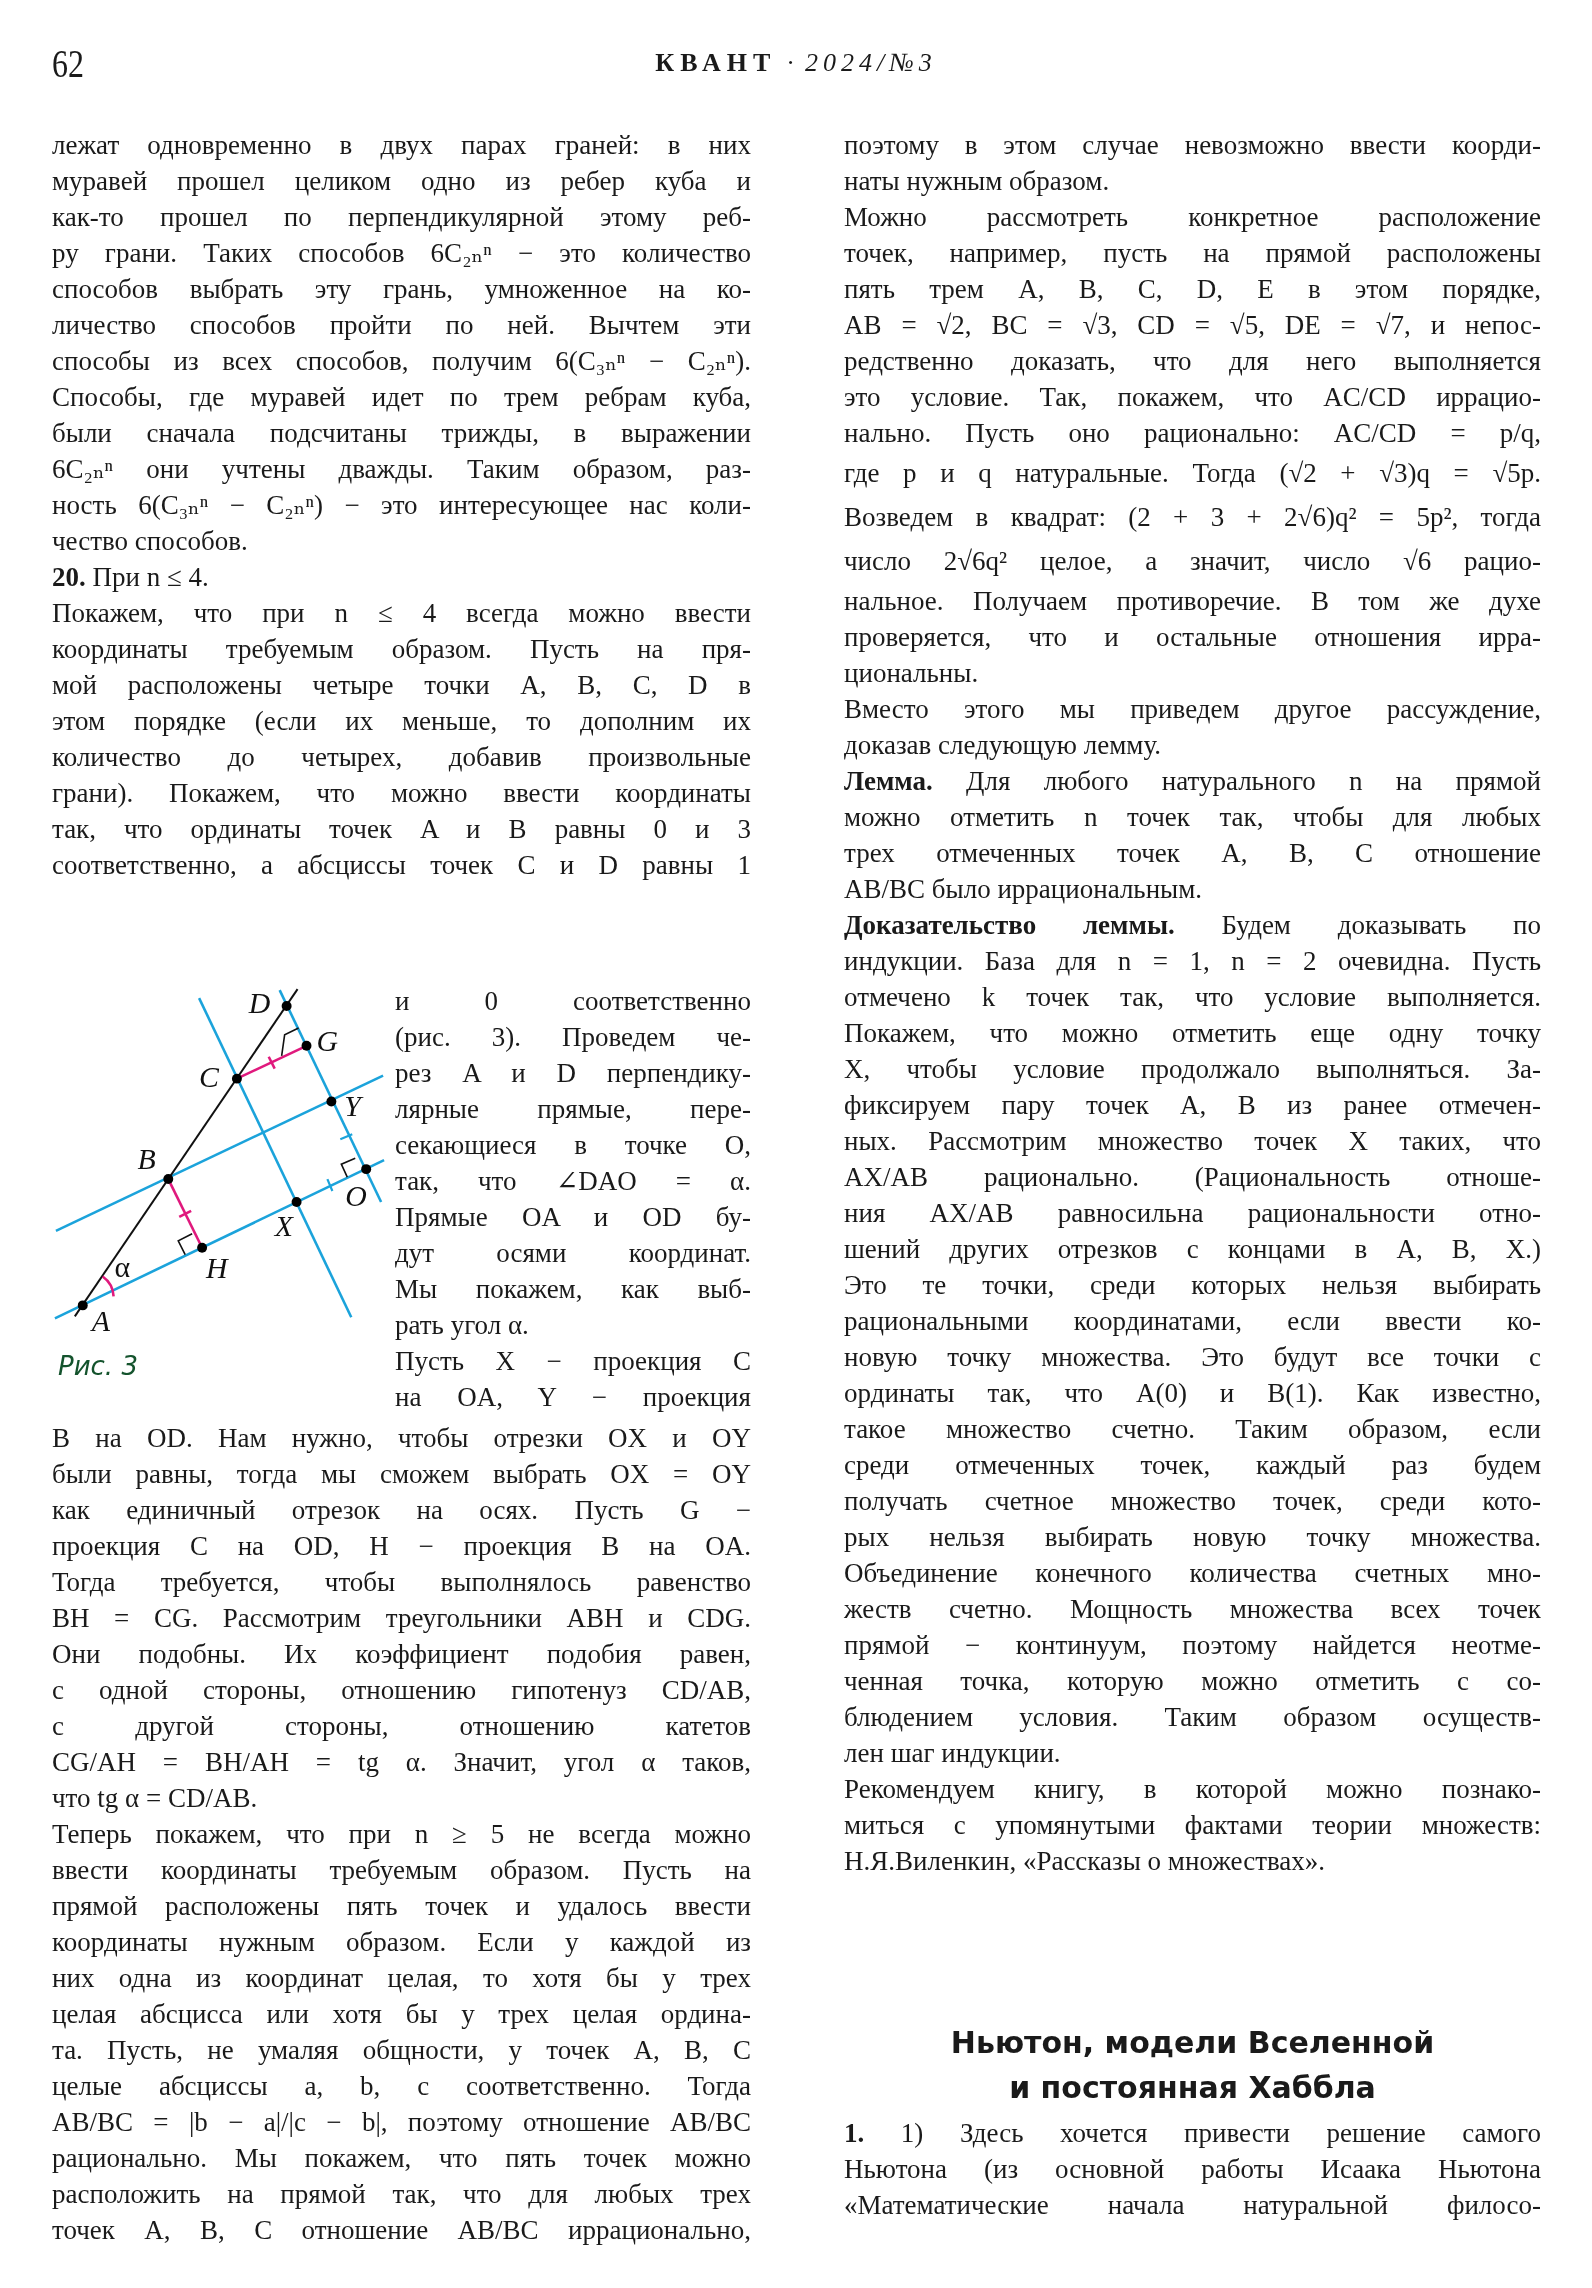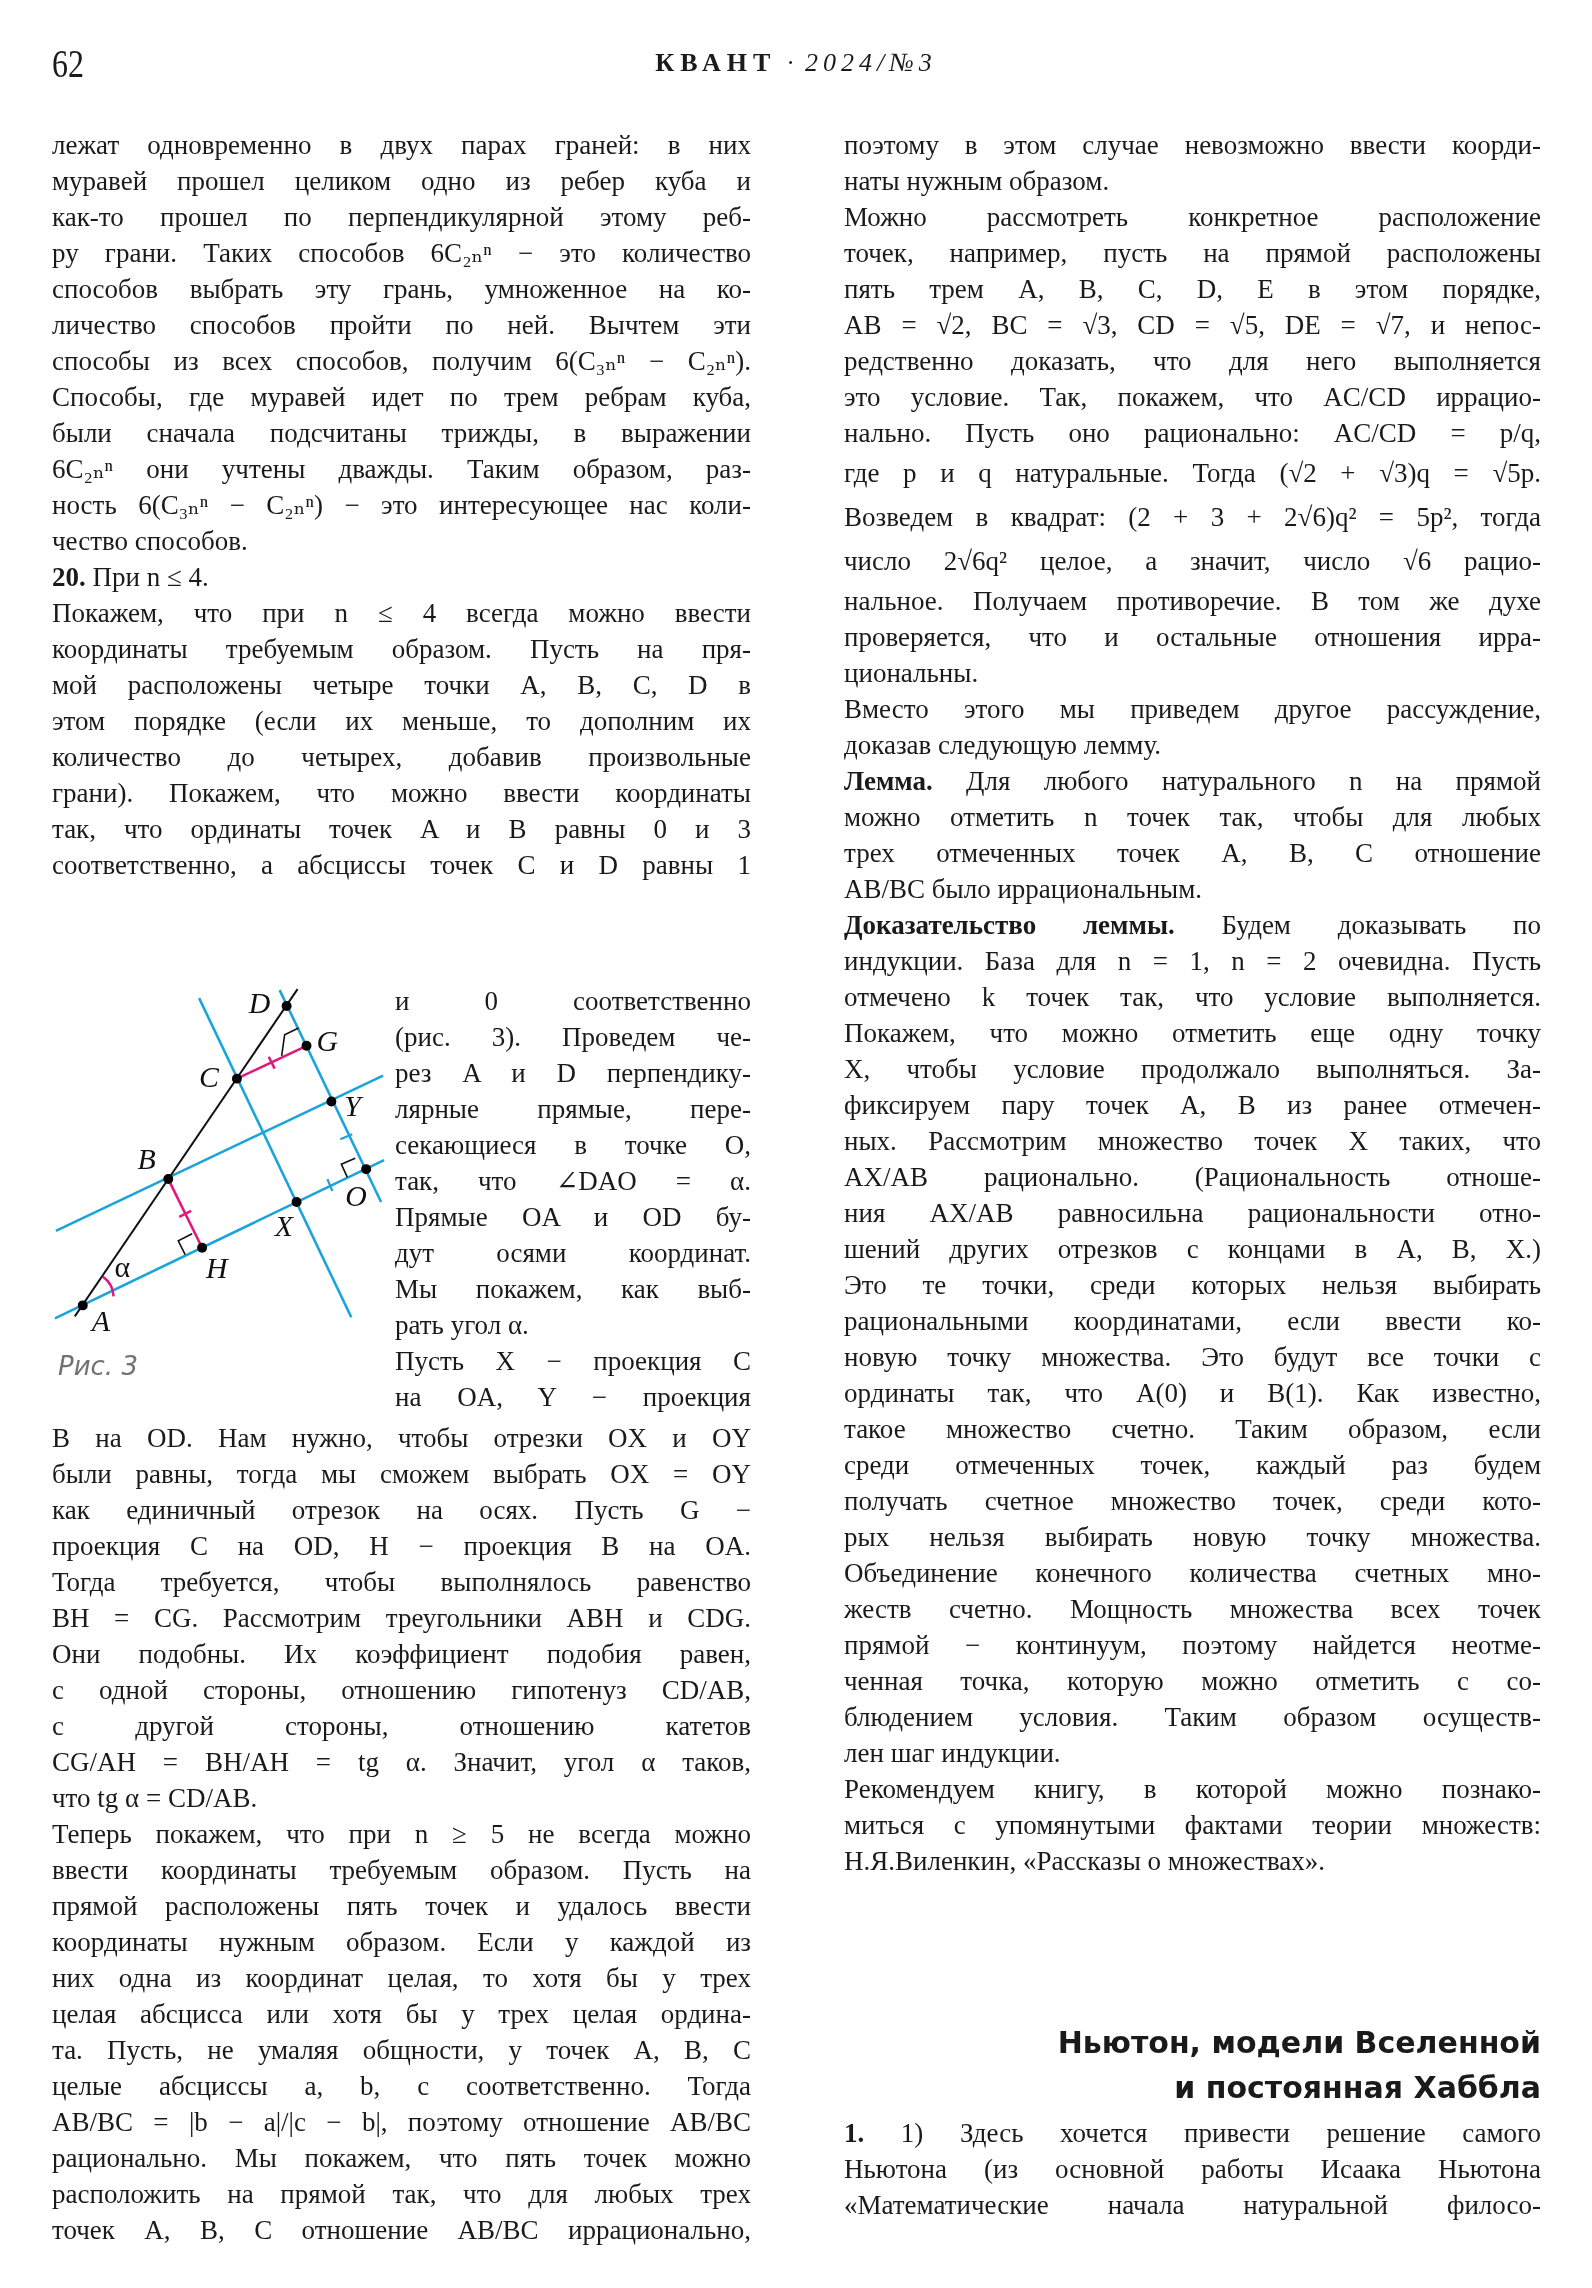--- a/index.html
+++ b/index.html
@@ -11,22 +11,22 @@
   .running-head .dot { margin:0 10px; }
   .running-head .issue { letter-spacing:5px;font-style:italic; }
   .col { position:absolute; top:127px; font-size:27px; line-height:36px; text-align:justify; }
   .col-left { left:52px; width:699px; }
   .col-right { left:844px; width:697px; }
   .line { display:block; white-space:nowrap; text-align-last:justify; text-align:justify; height:36px; overflow:visible; }
   .line.last { text-align-last:left; }
   .line.tall { height:44px; line-height:44px; }
   .b { font-weight:bold; }
   .figure { position:absolute; left:40px; top:985px; width:358px; height:418px; }
-  .caption { position:absolute; left:58px; top:1351px; font-family:"DejaVu Sans",sans-serif; font-style:italic; font-size:26px; color:#737373; }
-  .section-heading { position:absolute; left:844px; width:697px; top:2020px; text-align:right;
+  .caption { position:absolute; left:58px; top:1351px; font-family:"DejaVu Sans",sans-serif; font-style:italic; font-size:26px; color:#14532d; }
+  .section-heading { position:absolute; left:844px; width:697px; top:2020px; text-align:center;
      font-family:"DejaVu Sans",sans-serif; font-weight:bold; font-size:30px; line-height:45px; }
 </style>
 </head>
 <body>
 
 <div class="pagenum">62</div>
 <div class="running-head">
   <span class="journal">КВАНТ</span><span class="dot">·</span><span class="issue">2024/№3</span>
 </div>
 

